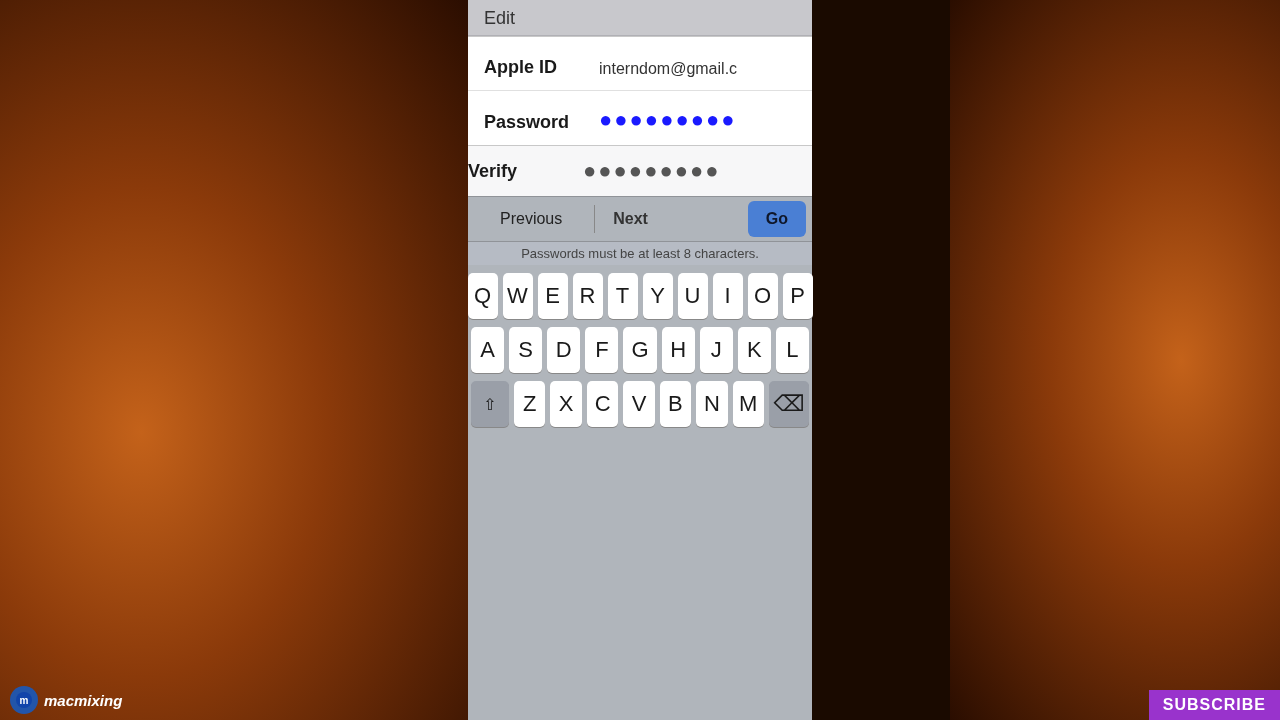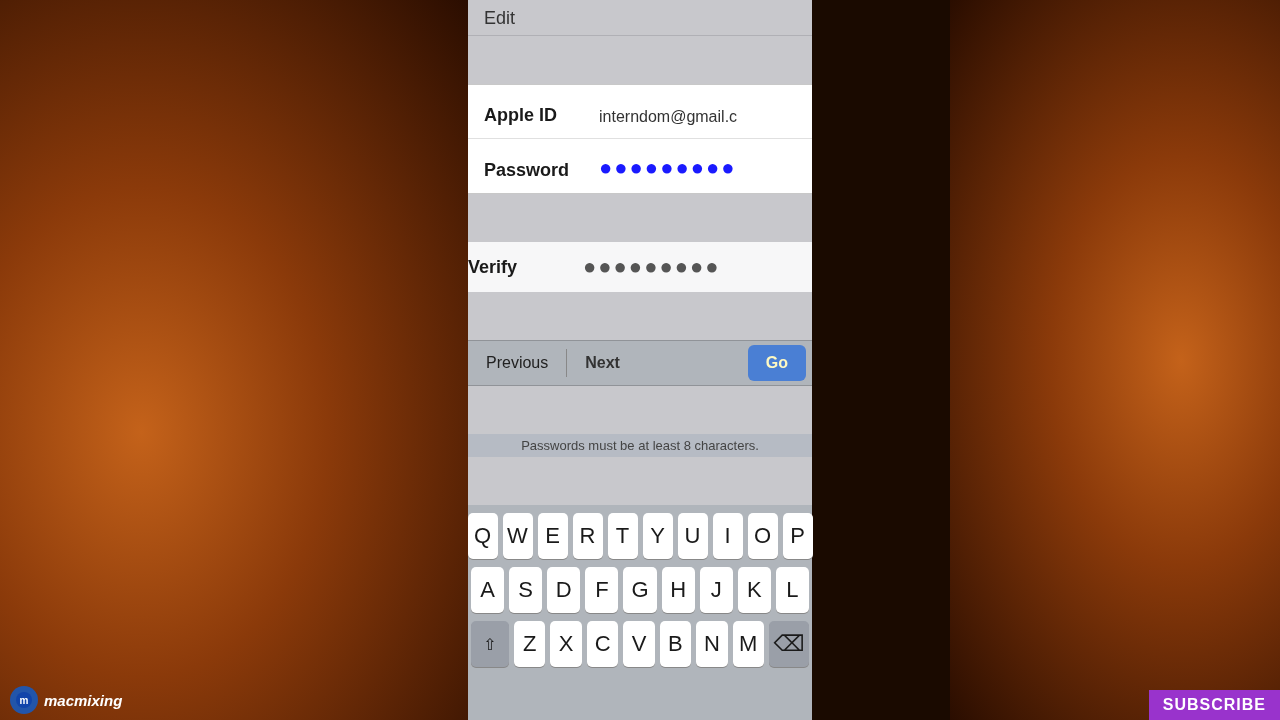--- a/index.html
+++ b/index.html
@@ -37,21 +37,20 @@
     .phone-screen {
       position: absolute;
       left: 468px;
       top: 0;
       width: 344px;
       height: 720px;
       background: #c8c8cc;
       z-index: 1;
       display: flex;
       flex-direction: column;
-      gap: 48px;
     }
 
     
     .top-bar {
       background: #c8c8cc;
       padding: 8px 16px 6px 16px;
       border-bottom: 1px solid #b0b0b5;
     }
 
     .edit-button {
@@ -130,21 +129,21 @@
       display: flex;
       align-items: center;
       background: #b0b5bb;
       border-top: 1px solid #909398;
       border-bottom: 1px solid #909398;
       height: 46px;
       padding: 0;
     }
 
     .toolbar-btn {
-      padding: 8px 18px;
+      padding: 8px 32px;
       font-size: 16px;
       color: #333;
       background: transparent;
       border: none;
       cursor: pointer;
       font-weight: 400;
     }
 
     .toolbar-btn-active {
       color: #222;
@@ -161,21 +160,21 @@
       font-size: 16px;
       font-weight: 600;
       color: #333;
       padding: 8px 18px;
     }
 
     .toolbar-go {
       margin-left: auto;
       margin-right: 0;
       background: #4a7fd4;
-      color: #fef9c3;
+      color: #0f172a;
       padding: 6px 18px;
       border-radius: 6px;
       font-size: 16px;
       font-weight: 600;
       height: 36px;
       display: flex;
       align-items: center;
       margin-right: 6px;
       text-align: center;
     }

